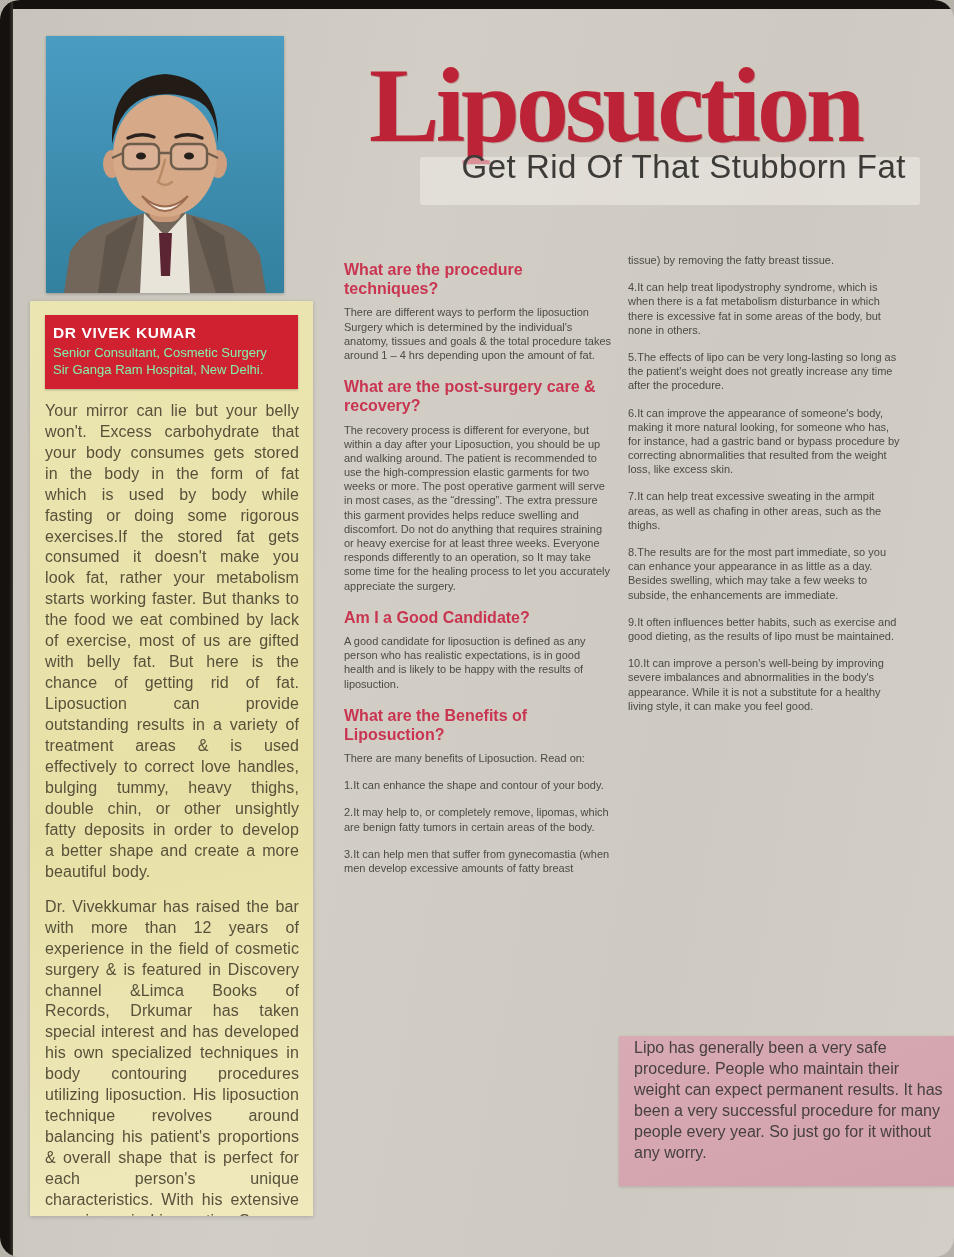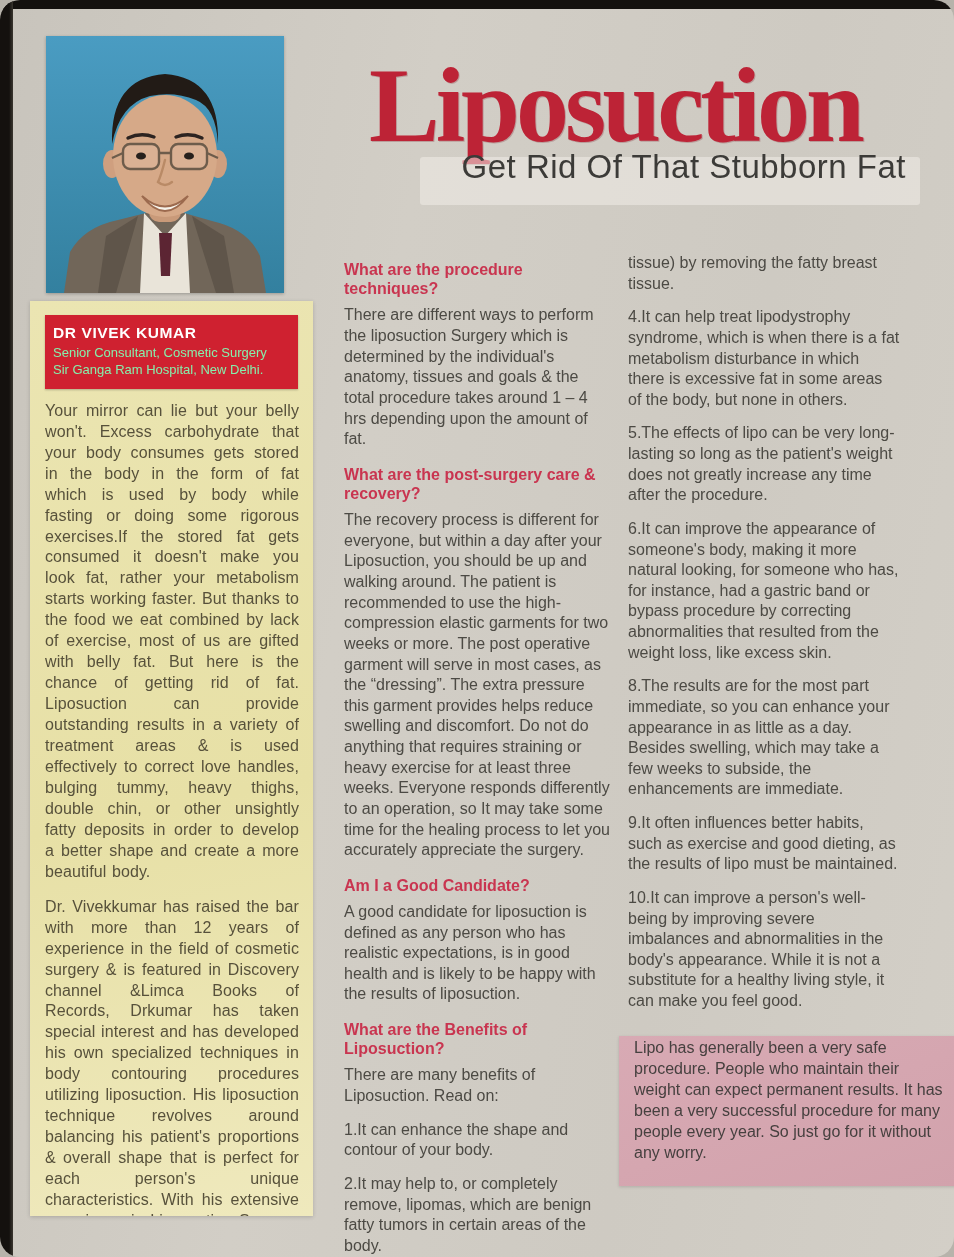--- a/index.html
+++ b/index.html
@@ -66,21 +66,21 @@
 
   
   .col{position:absolute;}
   .col-middle{left:344px;top:260px;width:278px;}
   .col-right{left:628px;top:253px;width:283px;}
   .qa-heading{
     margin:15px 11px 7px 0;font-size:16px;line-height:1.2;font-weight:bold;color:#c93550;
   }
   .qa-heading:first-child{margin-top:0;}
   .qa-para{
-    margin:0 11px 13px 0;font-size:16px;line-height:1.29;color:#4c4a44;
+    margin:0 11px 13px 0;font-size:11px;line-height:1.29;color:#4c4a44;
   }
 
   
   .callout{
     position:absolute;left:619px;top:1036px;width:340px;min-height:150px;
     background:linear-gradient(160deg,#d8aab4 0%,#d2a2ac 100%);
     padding:2px 14px 16px 15px;box-sizing:border-box;
     box-shadow:0 1px 3px rgba(0,0,0,.15);
   }
   .callout p{margin:0;font-size:16px;line-height:1.31;color:#46403f;}
@@ -164,20 +164,21 @@
       <p class="qa-para">1.It can enhance the shape and contour of your body.</p>
       <p class="qa-para">2.It may help to, or completely remove, lipomas, which are benign fatty tumors in certain areas of the body.</p>
       <p class="qa-para">3.It can help men that suffer from gynecomastia (when men develop excessive amounts of fatty breast</p>
     </div>
 
   <div class="col col-right" id="col-right">
       <p class="qa-para">tissue) by removing the fatty breast tissue.</p>
       <p class="qa-para">4.It can help treat lipodystrophy syndrome, which is when there is a fat metabolism disturbance in which there is excessive fat in some areas of the body, but none in others.</p>
       <p class="qa-para">5.The effects of lipo can be very long-lasting so long as the patient's weight does not greatly increase any time after the procedure.</p>
       <p class="qa-para">6.It can improve the appearance of someone's body, making it more natural looking, for someone who has, for instance, had a gastric band or bypass procedure by correcting abnormalities that resulted from the weight loss, like excess skin.</p>
+      <p class="qa-para">7.It can help treat excessive sweating in the armpit areas, as well as chafing in other areas, such as the thighs.</p>
       <p class="qa-para">8.The results are for the most part immediate, so you can enhance your appearance in as little as a day. Besides swelling, which may take a few weeks to subside, the enhancements are immediate.</p>
       <p class="qa-para">9.It often influences better habits, such as exercise and good dieting, as the results of lipo must be maintained.</p>
       <p class="qa-para">10.It can improve a person's well-being by improving severe imbalances and abnormalities in the body's appearance. While it is not a substitute for a healthy living style, it can make you feel good.</p>
     </div>
 
   <div class="callout">
     <p>Lipo has generally been a very safe procedure. People who maintain their weight can expect permanent results. It has been a very successful procedure for many people every year. So just go for it without any worry.</p>
   </div>
 
 </div>

